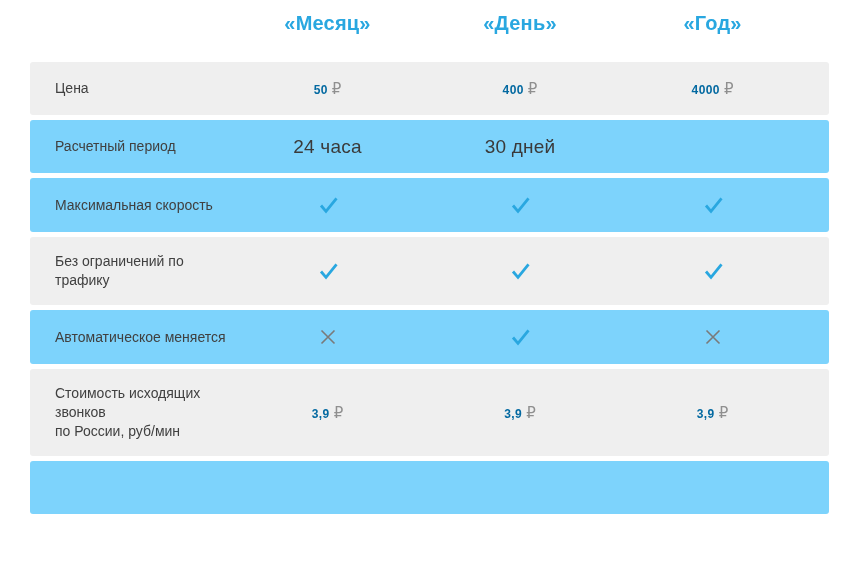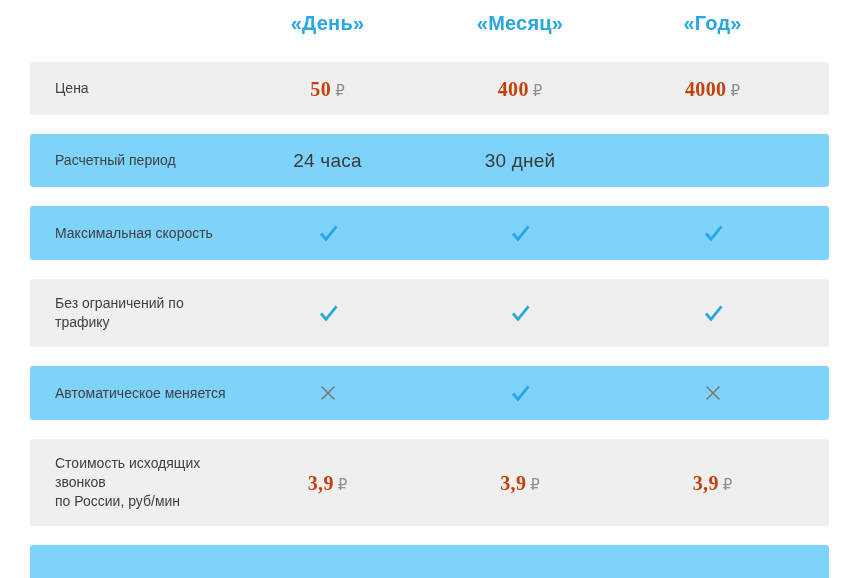--- a/index.html
+++ b/index.html
@@ -32,46 +32,45 @@
   }
   .header-cell {
     text-align: center;
     font-size: 20px;
     font-weight: bold;
     color: #29a7e0;
     letter-spacing: 0.2px;
   }
   .row {
     min-height: 53px;
-    margin-bottom: 19px;
+    margin-bottom: 5px;
     border-radius: 3px;
     padding-top: 15px;
     padding-bottom: 15px;
     box-sizing: border-box;
   }
   .row.odd  { background: #efefef; }
   .row.even { background: #7dd3fc; }
   .label-cell {
     padding-left: 25px;
     padding-right: 8px;
     font-size: 14px;
     line-height: 19px;
     color: #404040;
     white-space: pre-line;
   }
   .value-cell {
     text-align: center;
     line-height: 1;
   }
   .num {
-    font-size: 20px;
+    font-size: 12px;
     font-weight: bold;
-    color: #c2410c;
+    color: #0369a1;
     letter-spacing: 0.4px;
-    font-family: Liberation Serif, serif;
   }
   .text-val {
     font-size: 19px;
     font-weight: normal;
     color: #3a3a3a;
     letter-spacing: 0.2px;
   }
   .rub {
     font-size: 15px;
     font-weight: normal;
@@ -85,22 +84,22 @@
   .icon-wrap svg { display: block; }
 </style>
 </head>
 <body>
 
 <div class="page">
   <div class="table-wrap">
 
     <div class="grid-row header-row">
       <div class="header-cell"></div>
+      <div class="header-cell">«Месяц»</div>
       <div class="header-cell">«День»</div>
-      <div class="header-cell">«Месяц»</div>
       <div class="header-cell">«Год»</div>
     </div>
 
     <div id="rows">
         <div class="grid-row row odd">
           <div class="label-cell">Цена</div>
           <div class="value-cell"><span class="num">50</span><span class="rub">₽</span></div>
           <div class="value-cell"><span class="num">400</span><span class="rub">₽</span></div>
           <div class="value-cell"><span class="num">4000</span><span class="rub">₽</span></div>
         </div>

